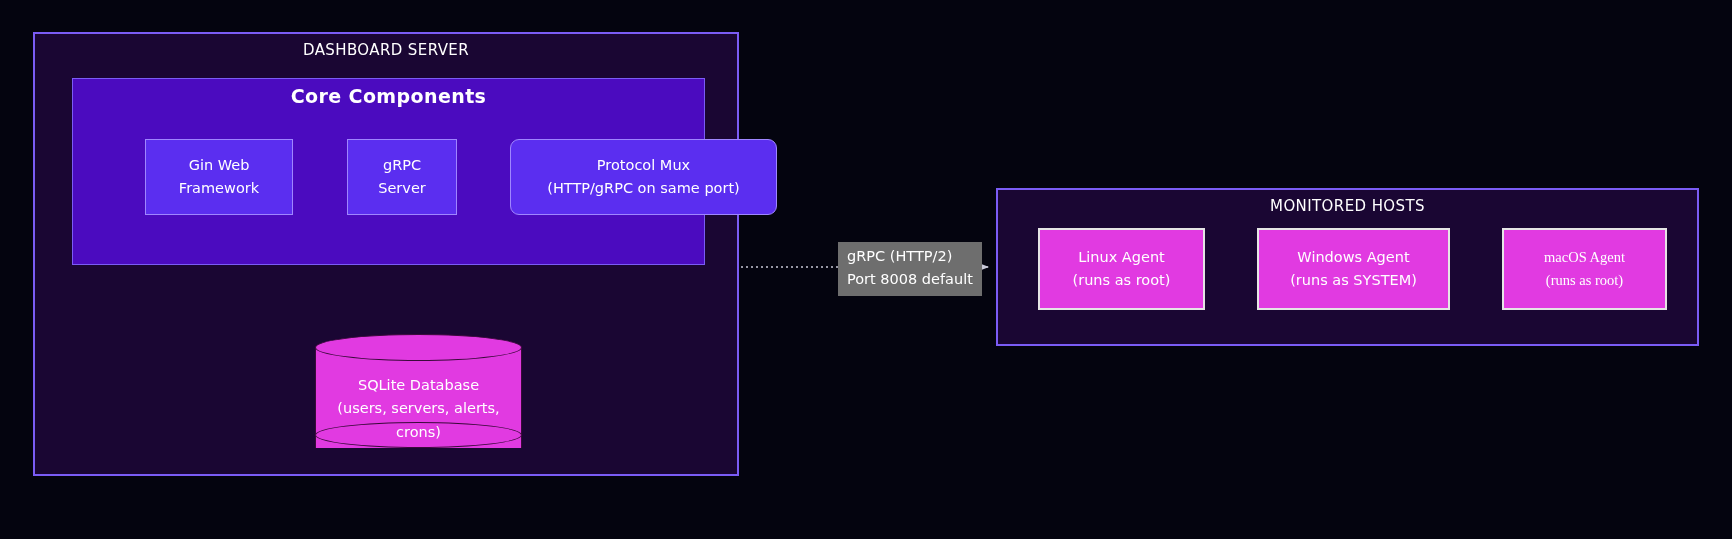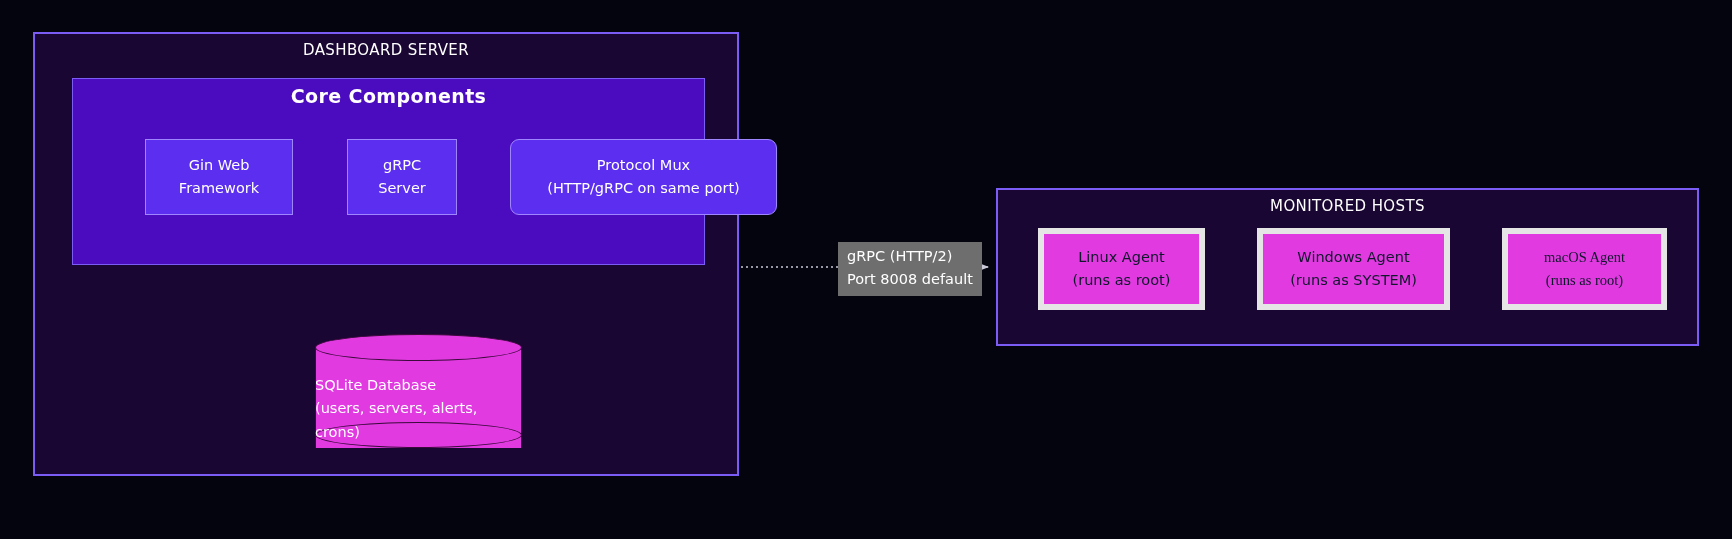--- a/index.html
+++ b/index.html
@@ -90,30 +90,30 @@
   }
 
   #node-gin       { left: 72px;  top: 60px; width: 148px; height: 76px; }
   #node-grpc      { left: 274px; top: 60px; width: 110px; height: 76px; }
   #node-protomux  { left: 437px; top: 60px; width: 267px; height: 76px; border-radius: 9px; }
 
   
   .agent {
     position: absolute;
     background: #e13ae1;
-    border: 6px solid #e5e5e5;
+    border: 2px solid #e5e5e5;
     box-sizing: border-box;
     display: flex;
     flex-direction: column;
     align-items: center;
     justify-content: center;
     text-align: center;
     font-size: 14.5px;
     line-height: 1.62;
-    color: #0f172a;
+    color: #ffffff;
   }
   #agent-linux   { left: 40px;  top: 38px; width: 167px; height: 82px; }
   #agent-windows { left: 259px; top: 38px; width: 193px; height: 82px; }
   #agent-macos   { left: 504px; top: 38px; width: 165px; height: 82px; font-family: Liberation Serif, serif; }
 
   
   #sqlite-db {
     position: absolute;
     left: 280px;
     top: 300px;
@@ -151,20 +151,21 @@
     background: #e13ae1;
     border: 1px solid #3a0a3a;
     border-radius: 50%;
     box-sizing: border-box;
   }
   #sqlite-db .cyl-label {
     position: absolute;
     left: 0;
     top: 40px;
     width: 100%;
+    text-align: center;
     font-size: 14.5px;
     line-height: 1.62;
     color: #ffffff;
   }
 
   
   .edge-svg {
     position: absolute;
     left: 0;
     top: 0;

